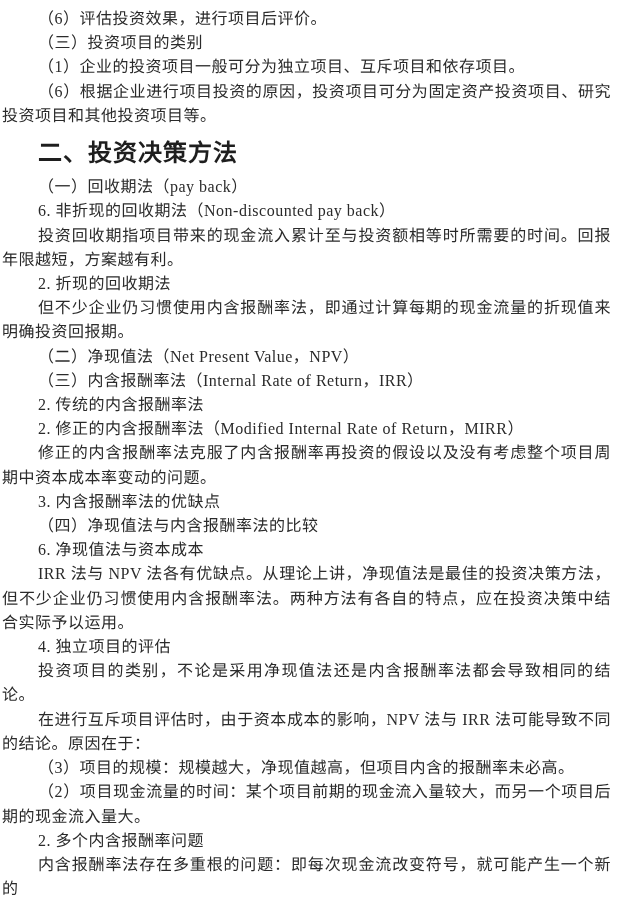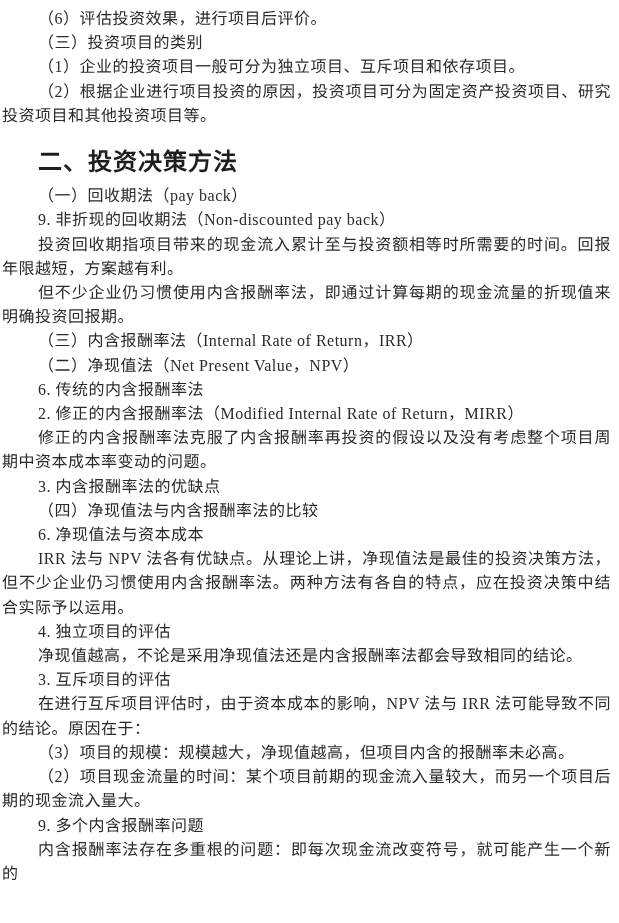--- a/index.html
+++ b/index.html
@@ -28,47 +28,47 @@
     margin: 0;
     text-align: justify;
     text-indent: 36px;
     word-break: break-all;
   }
   .para.heading {
     font-family: "Liberation Sans", "DejaVu Sans", sans-serif;
     font-weight: bold;
     color: #1e1e1e;
     text-align: left;
-    margin: 22px 0 10px 0;
+    margin: 13px 0 10px 0;
     letter-spacing: 1px;
   }
 </style>
 </head>
 <body>
 
 <div class="page">
   <p class="para">（6）评估投资效果，进行项目后评价。</p>
   <p class="para">（三）投资项目的类别</p>
   <p class="para">（1）企业的投资项目一般可分为独立项目、互斥项目和依存项目。</p>
-  <p class="para">（2）根据企业进行项目投资的原因，投资项目可分为固定资产投资项目、研究投资项目和其他投资项目等。</p>
+  <p class="para">（6）根据企业进行项目投资的原因，投资项目可分为固定资产投资项目、研究投资项目和其他投资项目等。</p>
   <h2 class="para heading">二、投资决策方法</h2>
   <p class="para">（一）回收期法（pay back）</p>
-  <p class="para">9. 非折现的回收期法（Non-discounted pay back）</p>
+  <p class="para">6. 非折现的回收期法（Non-discounted pay back）</p>
   <p class="para">投资回收期指项目带来的现金流入累计至与投资额相等时所需要的时间。回报年限越短，方案越有利。</p>
+  <p class="para">2. 折现的回收期法</p>
   <p class="para">但不少企业仍习惯使用内含报酬率法，即通过计算每期的现金流量的折现值来明确投资回报期。</p>
+  <p class="para">（二）净现值法（Net Present Value，NPV）</p>
   <p class="para">（三）内含报酬率法（Internal Rate of Return，IRR）</p>
-  <p class="para">（二）净现值法（Net Present Value，NPV）</p>
-  <p class="para">6. 传统的内含报酬率法</p>
+  <p class="para">2. 传统的内含报酬率法</p>
   <p class="para">2. 修正的内含报酬率法（Modified Internal Rate of Return，MIRR）</p>
   <p class="para">修正的内含报酬率法克服了内含报酬率再投资的假设以及没有考虑整个项目周期中资本成本率变动的问题。</p>
   <p class="para">3. 内含报酬率法的优缺点</p>
   <p class="para">（四）净现值法与内含报酬率法的比较</p>
   <p class="para">6. 净现值法与资本成本</p>
   <p class="para">IRR 法与 NPV 法各有优缺点。从理论上讲，净现值法是最佳的投资决策方法，但不少企业仍习惯使用内含报酬率法。两种方法有各自的特点，应在投资决策中结合实际予以运用。</p>
   <p class="para">4. 独立项目的评估</p>
-  <p class="para">净现值越高，不论是采用净现值法还是内含报酬率法都会导致相同的结论。</p>
-  <p class="para">3. 互斥项目的评估</p>
+  <p class="para">投资项目的类别，不论是采用净现值法还是内含报酬率法都会导致相同的结论。</p>
   <p class="para">在进行互斥项目评估时，由于资本成本的影响，NPV 法与 IRR 法可能导致不同的结论。原因在于：</p>
   <p class="para">（3）项目的规模：规模越大，净现值越高，但项目内含的报酬率未必高。</p>
   <p class="para">（2）项目现金流量的时间：某个项目前期的现金流入量较大，而另一个项目后期的现金流入量大。</p>
-  <p class="para">9. 多个内含报酬率问题</p>
+  <p class="para">2. 多个内含报酬率问题</p>
   <p class="para">内含报酬率法存在多重根的问题：即每次现金流改变符号，就可能产生一个新的</p>
 </div>
 
 </body></html>

